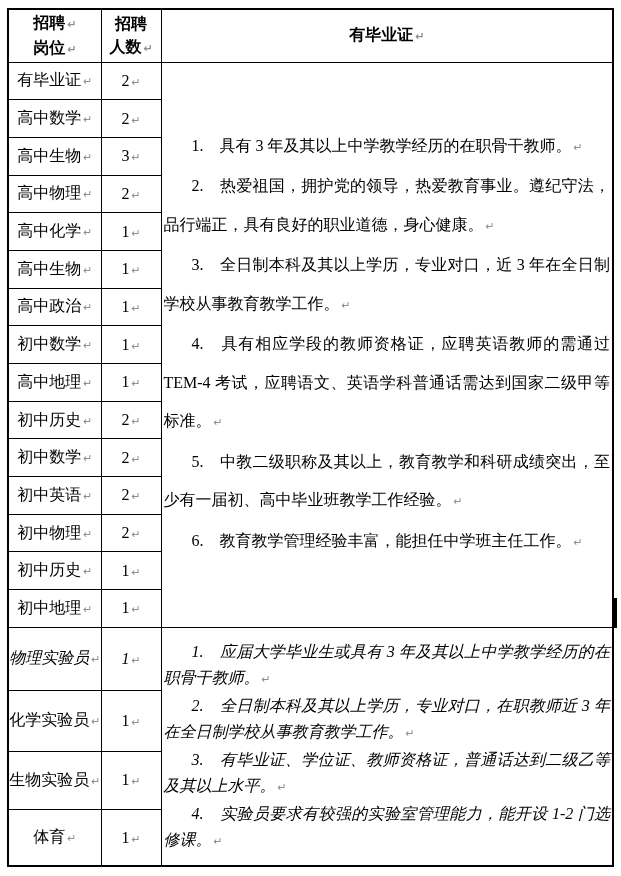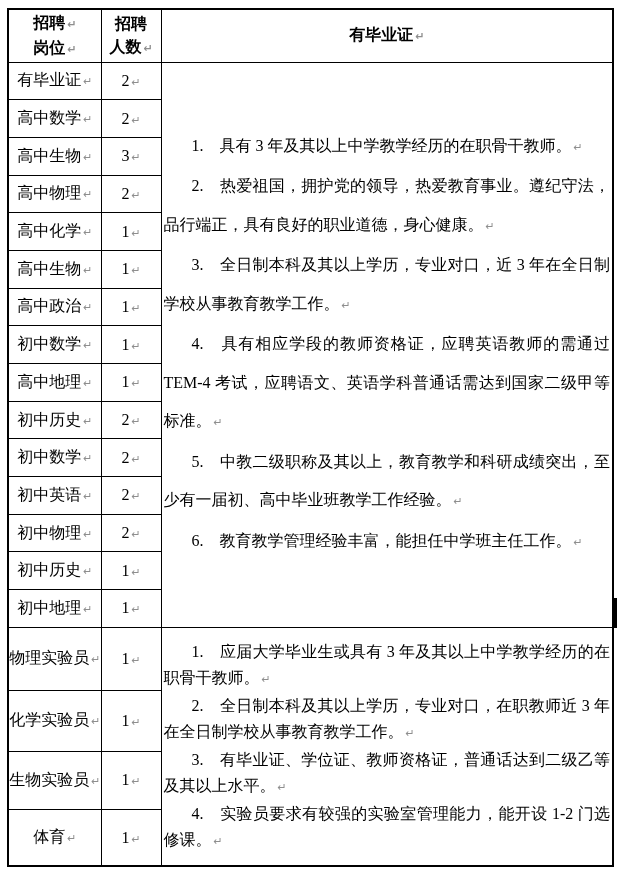--- a/index.html
+++ b/index.html
@@ -2,21 +2,21 @@
 <html><head>
 <meta charset="utf-8">
 <style>
   html,body{margin:0;padding:0;background:#ffffff;}
   body{width:621px;height:876px;font-family:"Liberation Serif","DejaVu Serif",serif;color:#000;}
   .page{position:relative;width:621px;height:876px;background:#fff;overflow:hidden;}
   table.doc{position:absolute;left:7px;top:8px;width:605px;border-collapse:collapse;table-layout:fixed;border:2px solid #000;}
   td{border:1px solid #000;padding:0;background:#fff;}
   tr.hdr{height:53px;font-weight:bold;}
   tr.rt{height:37.7px;}
-  tr.rl1{height:63px;}
+  tr.rl1{height:63px;font-style:italic;}
   tr.rl2{height:61px;}
   tr.rl3{height:58px;}
   tr.rl4{height:57px;}
   .c-label{text-align:center;vertical-align:middle;font-size:16px;}
   .c-num{text-align:center;vertical-align:middle;font-size:16px;}
   .c-head{text-align:center;vertical-align:middle;font-size:16px;line-height:23px;}
   .c-cond{vertical-align:middle;padding:0 2px;}
   .c-cond p{margin:0;font-size:16px;line-height:38.5px;text-align:justify;text-indent:1.75em;}
   .c-cond.tight p{line-height:26px;}
   .mark{color:#8e8e8e;font-size:11px;font-family:"DejaVu Sans",sans-serif;margin-left:2px;vertical-align:baseline;}

